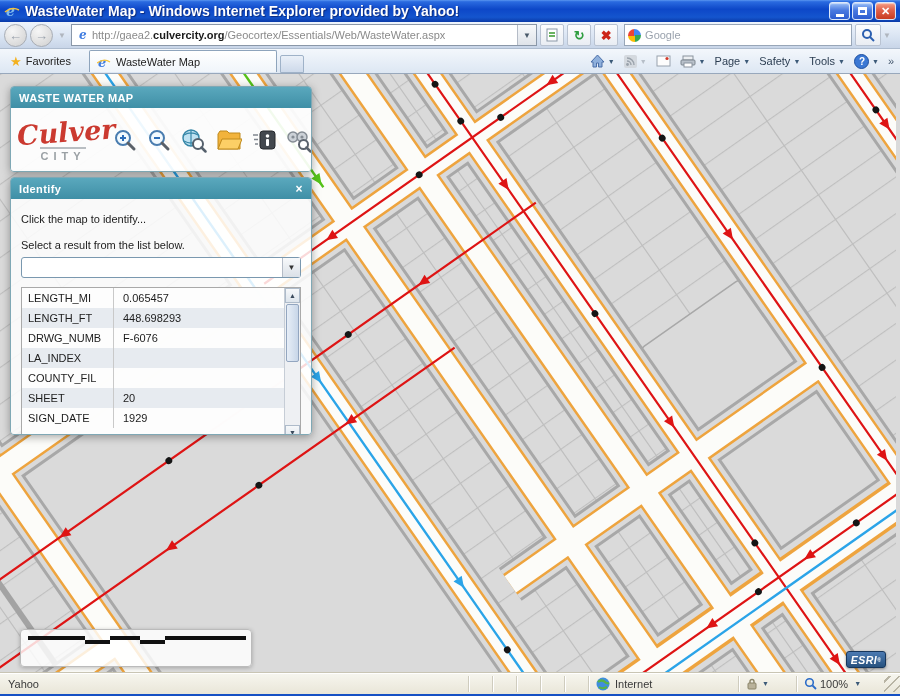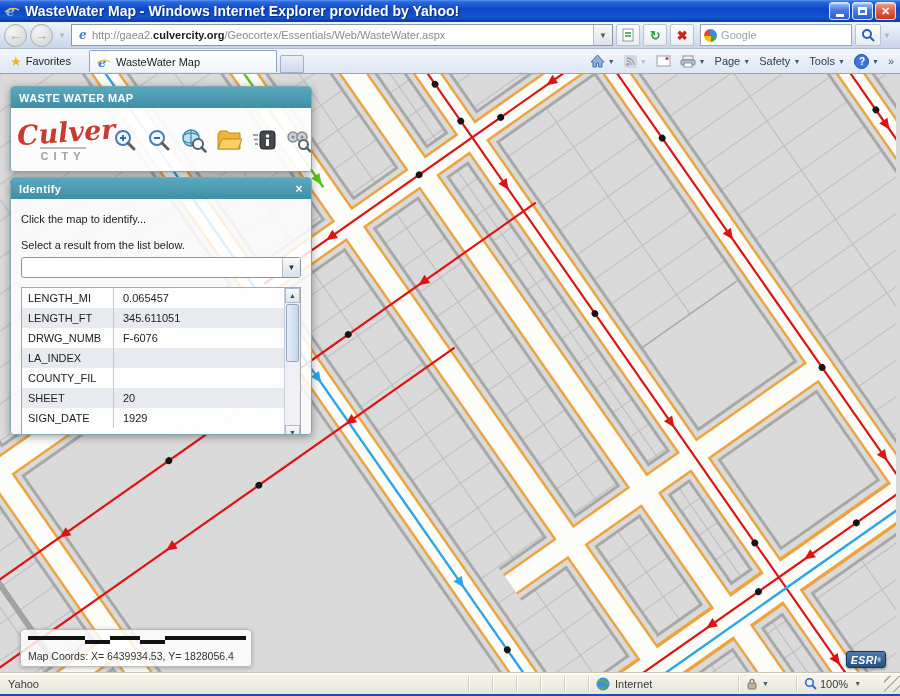--- a/index.html
+++ b/index.html
@@ -26,21 +26,21 @@
     background:radial-gradient(circle at 35% 30%,#f6f6f6,#cfcfcf); color:#9aa2ac; font-size:13px; font-weight:bold;
     display:flex; align-items:center; justify-content:center; margin-right:3px; }
   .navdrop { color:#b0b6bf; font-size:8px; margin:0 5px 0 2px; }
   .addrfield { flex:1; height:22px; background:#fff; border:1px solid #8a97a8; display:flex; align-items:center; padding-left:4px; position:relative; }
   .addrfield .url { font-size:11px; color:#8a8a8a; white-space:nowrap; overflow:hidden; flex:1; }
   .addrfield .url b { color:#1a1a1a; font-weight:600; }
   .fieldbtn { width:19px; height:20px; border-left:1px solid #b5bcc7; background:linear-gradient(180deg,#f7f9fb,#dfe3e9);
     display:flex; align-items:center; justify-content:center; font-size:8px; color:#4a5a6a; }
   .addrbtn { width:24px; height:22px; margin-left:3px; border:1px solid #b9c3d2; border-radius:2px;
     background:linear-gradient(180deg,#fdfdfe,#e9edf3); display:flex; align-items:center; justify-content:center; font-size:13px; }
-  .searchbox { width:152px; height:22px; background:#fff; border:1px solid #98a6b8; margin-left:6px; display:flex; align-items:center; padding:0 3px; }
+  .searchbox { width:228px; height:22px; background:#fff; border:1px solid #98a6b8; margin-left:6px; display:flex; align-items:center; padding:0 3px; }
   .gball { width:13px; height:13px; border-radius:50%; flex:none;
     background:conic-gradient(#4285f4 0 25%, #34a853 25% 50%, #fbbc05 50% 75%, #ea4335 75% 100%); margin-right:4px; }
   .searchbox input { border:none; outline:none; width:140px; font-size:11px; color:#444; background:transparent; }
   .searchbox input::placeholder { color:#9aa2ad; }
   .searchbtn { width:26px; height:22px; margin-left:3px; border:1px solid #b9c3d2; border-radius:2px;
     background:linear-gradient(180deg,#fdfdfe,#e9edf3); display:flex; align-items:center; justify-content:center; }
 
   
   .favbar { position:absolute; left:-2px; top:49px; width:900px; height:25px;
     background:linear-gradient(180deg,#f3f7fc,#dde7f3); border-bottom:1px solid #98a8bc;
@@ -382,21 +382,21 @@
           <div class="dbtn">▼</div>
         </div>
         <div class="attr-table">
           <div class="rows-viewport">
             <div class="trow">
               <div class="tf">LENGTH_MI</div>
               <div class="tv">0.065457</div>
             </div>
             <div class="trow">
               <div class="tf">LENGTH_FT</div>
-              <div class="tv">345.611051</div>
+              <div class="tv">448.698293</div>
             </div>
             <div class="trow">
               <div class="tf">DRWG_NUMB</div>
               <div class="tv">F-6076</div>
             </div>
             <div class="trow">
               <div class="tf">LA_INDEX</div>
               <div class="tv"></div>
             </div>
             <div class="trow">
@@ -423,21 +423,20 @@
     </div>
 
     <div class="scalebox">
       <div class="sbar">
         <div style="left:0;   top:0; width:57px;"></div>
         <div style="left:82px; top:0; width:30px;"></div>
         <div style="left:137px;top:0; width:81px;"></div>
         <div style="left:57px; top:4px; width:25px;"></div>
         <div style="left:112px;top:4px; width:25px;"></div>
       </div>
-      <div class="coords">Map Coords: X= 6439934.53, Y= 1828056.4</div>
     </div>
 
     <div class="esri">
         <span>ESRI</span>
         <sup>®</sup>
       </div>
   </div>
 
   <div class="statusbar">
     <span class="sdone">Yahoo</span>

